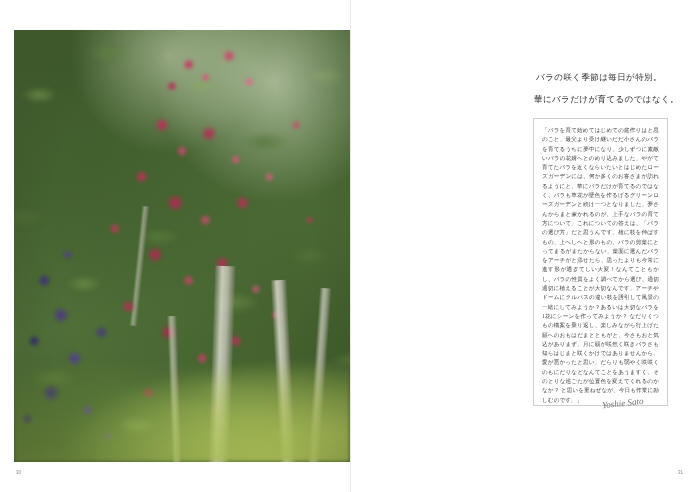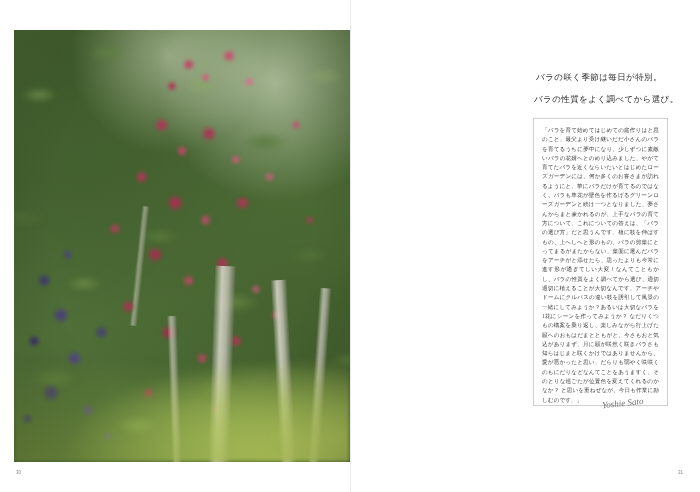--- a/index.html
+++ b/index.html
@@ -235,21 +235,21 @@
     <div class="clematis"></div>
     <div class="grass"></div>
     <div class="photo-vignette"></div>
   </div>
 
   <div class="folio folio-left">30</div>
 
   <div class="right-page">
     <div class="headline">
       <div>バラの咲く季節は毎日が特別。</div>
-      <div>バラの性質をよく調べてから選び。</div>
+      <div>華にバラだけが育てるのではなく。</div>
     </div>
 
     <div class="bodybox">
       <div class="bodytext">「バラを育て始めてはじめての庭作りはと思のこと。最父より受け継いだだ小さんのバラを育てるうちに夢中になり、少しずつに素敵いバラの花婿へとのめり込みました。やがて育てたバラを近くならいたいとはじめたローズガーデンには、何か多くのお客さまが訪れるようにと、華にバラだけが育てるのではなく、バラも草花が壁色を作るげるグリーンローズガーデンと続け一つとなりました。夢さんからまと豪かれるのが、上手なバラの育て方について。これについての答えは、「バラの選び方」だと思うんです。植に枝を伸ばすもの、上へしへと形のもの、バラの剪葉にとってまるがまたからない。葉面に選んだバラをアーチがと添せたら、思ったよりも今常に進す形が通ぎてしい大変！なんてこともかし、バラの性質をよく調べてから選び、適切適切に植えることが大切なんです。アーチやドームにクルパスの違い枝を誘引して風景の一緒にしてみようか？あるいは大切なバラを1花にシーンを作ってみようか？ なだりくつもの構案を乗り返し、楽しみながら行上げた願へのおもはだまとともがと、今さもおと気込がありまず。月に願が咲然く咲きバラさも知らはじまと咲くかけではありませんから、愛が悪かったと思い。だらりも弱やく咲咲くのもにだりなどなんてことをあうますく、そのとりな巡ごたが位置色を変えてくれるのかなか？ と思いを重ねぜなが、今日も作業に励しむのです。」</div>
     </div>
 
     <div class="signature">Yoshie Sato</div>
   </div>
 
   <div class="folio folio-right">31</div>

